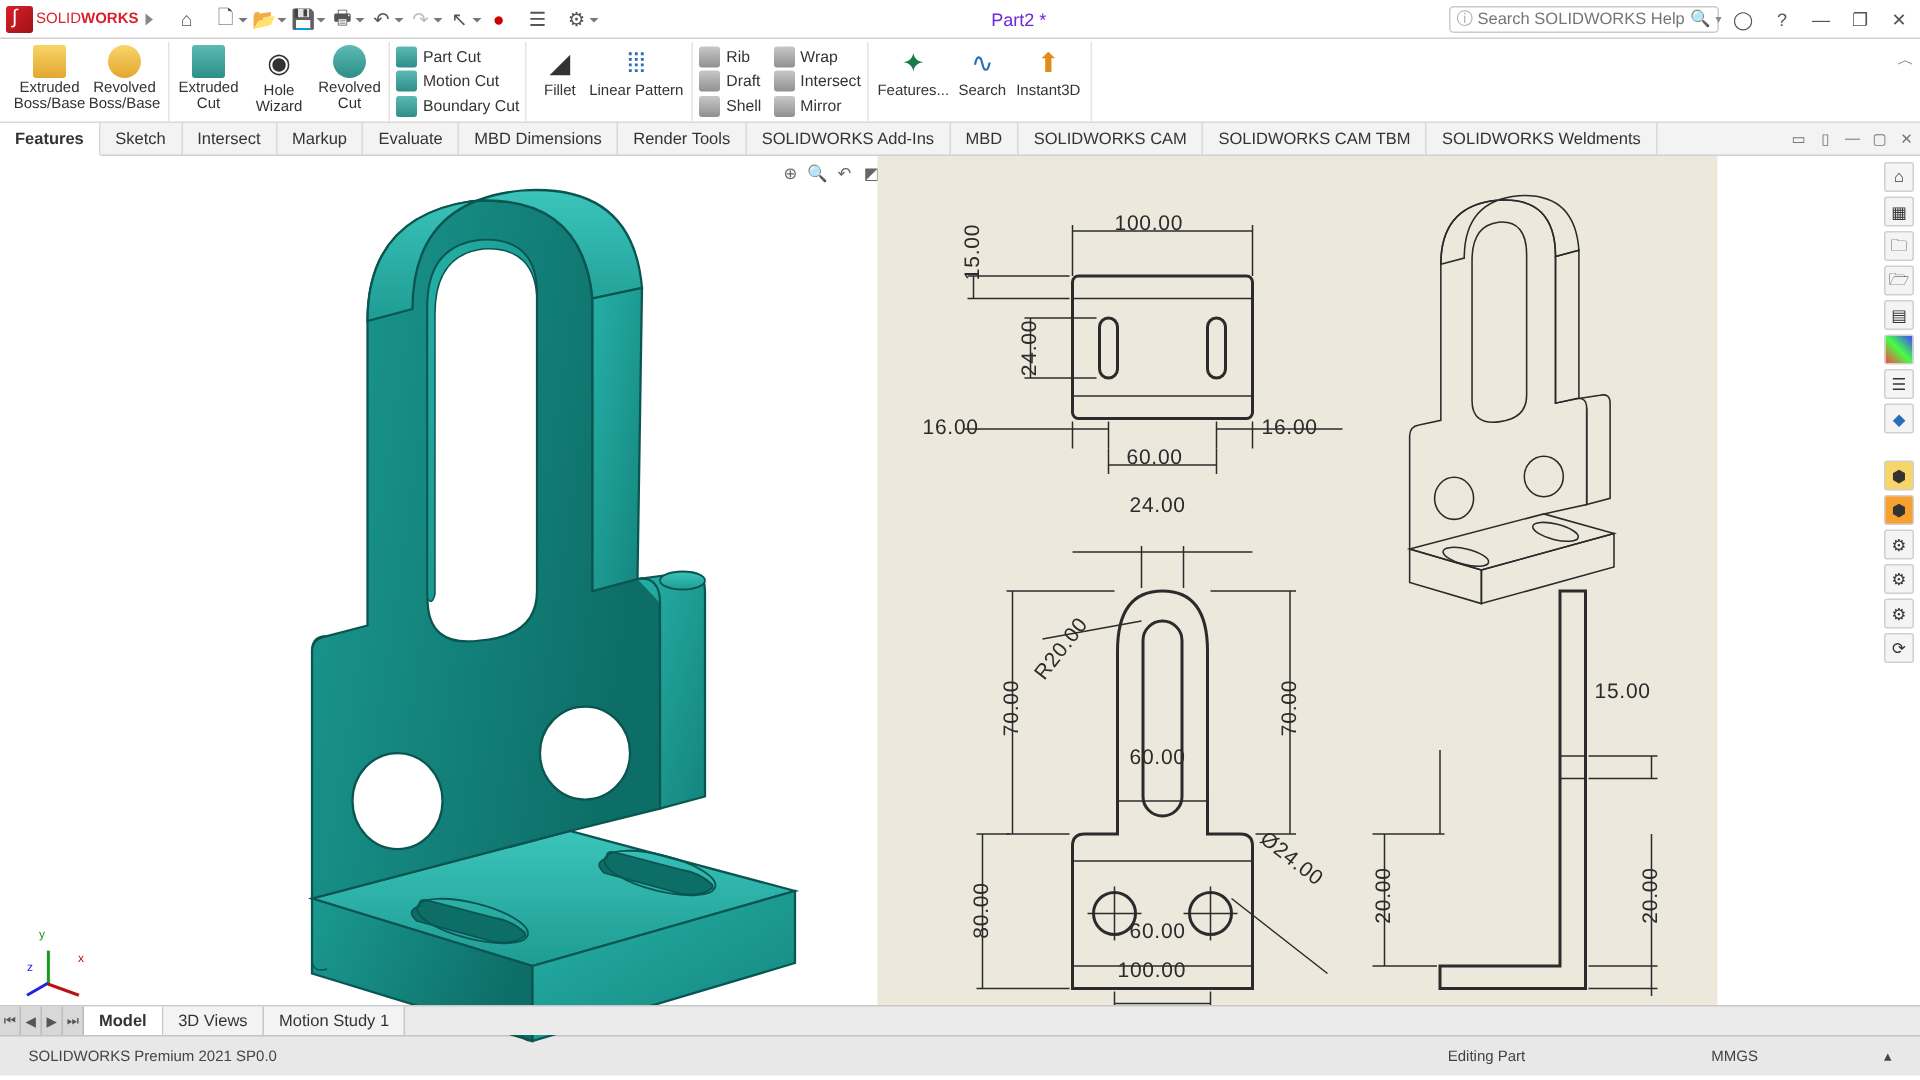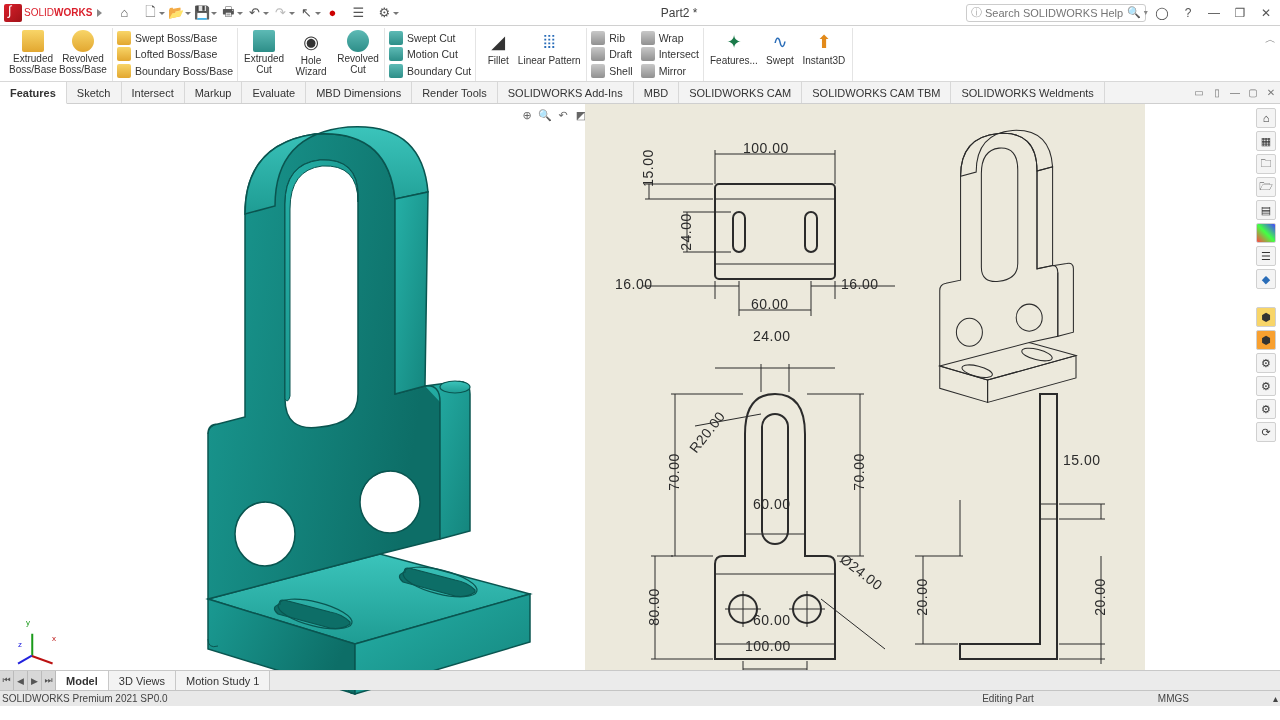--- a/index.html
+++ b/index.html
@@ -8,21 +8,21 @@
 .titlebar { height: 26px; background: #fff; border-bottom: 1px solid #d0d0d0; display: flex; align-items: center; padding: 0 4px; }
 .logo { display: flex; align-items: center; gap: 2px; margin-right: 6px; }
 .logo-icon { width: 18px; height: 18px; background: linear-gradient(135deg,#da1f2b,#a01218); border-radius: 2px; position: relative; }
 .logo-icon::before { content:"∫"; color:#fff; font-size:13px; position:absolute; left:4px; top:-1px; font-style:italic; }
 .logo-text { font-size: 10px; font-weight: 600; color: #da1f2b; }
 .logo-text b { font-weight: 400; }
 .logo-arrow { width:0;height:0;border-left:5px solid #888;border-top:4px solid transparent;border-bottom:4px solid transparent;margin-left:3px; }
 .qat { display: flex; align-items: center; gap: 10px; margin-left: 8px; }
 .qat-ic { width: 16px; height: 16px; display: flex; align-items: center; justify-content: center; font-size: 13px; color: #555; position: relative; }
 .qat-ic.dd::after { content:""; position:absolute; right:-7px; top:7px; border-left:3px solid transparent; border-right:3px solid transparent; border-top:3px solid #777; }
-.title-center { flex:1; text-align:center; font-size:12px; color:#404040; }
+.title-center { flex:1; text-align:center; font-size:12px; color:#6d28d9; }
 .title-right { display:flex; align-items:center; gap:6px; }
 .search-box { display:flex; align-items:center; border:1px solid #ccc; border-radius:3px; padding:1px 4px; width:180px; height:18px; }
 .search-box input { border:none; outline:none; font-size:11px; flex:1; background:transparent; color:#888; }
 .win-btn { width:20px; height:18px; display:flex; align-items:center; justify-content:center; color:#555; font-size:12px; }
 
 .ribbon { height: 56px; background: #fff; border-bottom: 1px solid #d8d8d8; display: flex; align-items: stretch; padding: 2px 4px 0; }
 .rgrp { display:flex; flex-direction:column; justify-content:flex-start; padding:0 4px; gap:0; }
 .rgrp.sep { border-right:1px solid #e4e4e4; }
 .rbig { display:flex; flex-direction:column; align-items:center; width:50px; font-size:10px; line-height:11px; text-align:center; color:#333; padding-top:2px; }
 .ricon { width:24px; height:24px; margin-bottom:1px; display:flex; align-items:center; justify-content:center; font-size:18px; }
@@ -51,21 +51,21 @@
 
 .right-tools { position:absolute; right:2px; top:106px; width:22px; display:flex; flex-direction:column; gap:3px; }
 .rt-ic { width:20px;height:20px; background:#f4f4f4; border:1px solid #d0d0d0; border-radius:2px; display:flex;align-items:center;justify-content:center; font-size:11px; }
 
 .bottom-tabs { position:absolute; bottom:0; left:0; right:0; height:20px; background:#ebebeb; border-top:1px solid #c8c8c8; display:flex; align-items:stretch; }
 .nav-arrows { display:flex; background:#d8d8d8; }
 .nav-arrows span{ width:14px; display:flex;align-items:center;justify-content:center;font-size:9px;color:#555;border-right:1px solid #bbb; }
 .btab { padding:2px 10px; font-size:11px; border-right:1px solid #c8c8c8; display:flex;align-items:center; background:#f3f3f3; }
 .btab.active { background:#fff; font-weight:600; }
 
-.statusbar { height:16px; background:#e8e8e8; border-top:1px solid #c4c4c4; display:flex; align-items:center; font-size:10px; color:#444; padding:0 2px;gap:32px; }
+.statusbar { height:27px; background:#e8e8e8; border-top:1px solid #c4c4c4; display:flex; align-items:center; font-size:10px; color:#444; padding:0 19px;gap:32px; }
 .statusbar .sp { flex:1; }
 
 .model3d { position:absolute; top:20px; left:170px; width:380px; height:580px; }
 
 
 .ic-yellow{background:linear-gradient(#f8d568,#e2a730);border-radius:2px;}
 .ic-teal{background:linear-gradient(#5dbab5,#2d8e88);border-radius:2px;}
 .ic-gray{background:linear-gradient(#c8c8c8,#909090);border-radius:2px;}
 </style>
 </head>
@@ -112,57 +112,41 @@
         <div class="ricon ic-yellow" style="width:22px;height:22px"></div>
         <span style="white-space:pre-line">Extruded
 Boss/Base</span>
       </div>
     <div class="rbig">
         <div class="ricon ic-yellow" style="width:22px;height:22px;border-radius:50%"></div>
         <span style="white-space:pre-line">Revolved
 Boss/Base</span>
       </div>
   </div>
-  <div class="rgrp sep">
-      <div class="stack">
-    <div class="rrow">
-          <span class="si ic-yellow"></span>
-          <span>Swept Boss/Base</span>
-        </div>
-    <div class="rrow">
-          <span class="si ic-yellow"></span>
-          <span>Lofted Boss/Base</span>
-        </div>
-    <div class="rrow">
-          <span class="si ic-yellow"></span>
-          <span>Boundary Boss/Base</span>
-        </div>
-  </div>
-    </div>
   <div class="rgrp sep" style="flex-direction:row">
     <div class="rbig" style="width:44px">
         <div class="ricon ic-teal" style="width:22px;height:22px"></div>
         <span style="white-space:pre-line">Extruded
 Cut</span>
       </div>
     <div class="rbig">
         <div class="ricon">◉</div>
         <span style="white-space:pre-line">Hole Wizard</span>
       </div>
     <div class="rbig" style="width:44px">
         <div class="ricon ic-teal" style="width:22px;height:22px;border-radius:50%"></div>
         <span style="white-space:pre-line">Revolved
 Cut</span>
       </div>
   </div>
   <div class="rgrp sep">
       <div class="stack">
     <div class="rrow">
           <span class="si ic-teal"></span>
-          <span>Swept Cut</span>
+          <span>Part Cut</span>
         </div>
     <div class="rrow">
           <span class="si ic-teal"></span>
           <span>Motion Cut</span>
         </div>
     <div class="rrow">
           <span class="si ic-teal"></span>
           <span>Boundary Cut</span>
         </div>
   </div>
@@ -209,21 +193,21 @@
         </div>
   </div>
     </div>
   <div class="rgrp sep" style="flex-direction:row">
     <div class="rbig" style="width:52px">
         <div class="ricon" style="color:#1a7a4a">✦</div>
         <span>Features...</span>
       </div>
     <div class="rbig" style="width:40px">
         <div class="ricon" style="color:#2a6db8">∿</div>
-        <span>Swept</span>
+        <span>Search</span>
       </div>
     <div class="rbig" style="width:48px">
         <div class="ricon" style="color:#e28a1a">⬆</div>
         <span>Instant3D</span>
       </div>
   </div>
   <div style="flex:1"></div>
   <div style="display:flex;align-items:flex-start;padding-top:4px">
       <span style="font-size:11px;color:#777">︿</span>
     </div>

